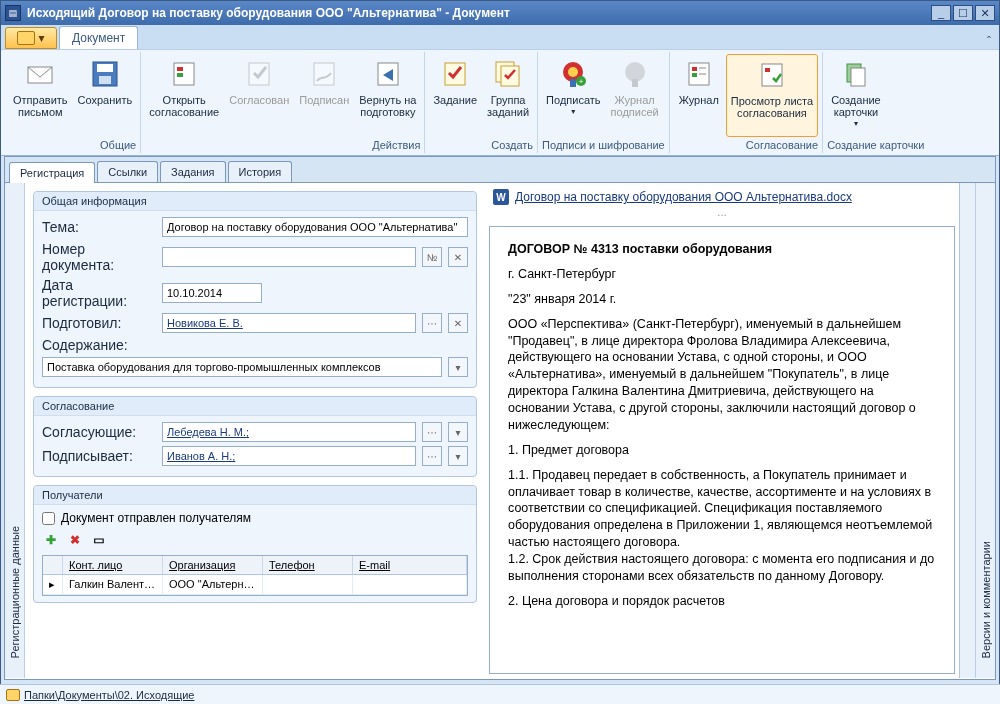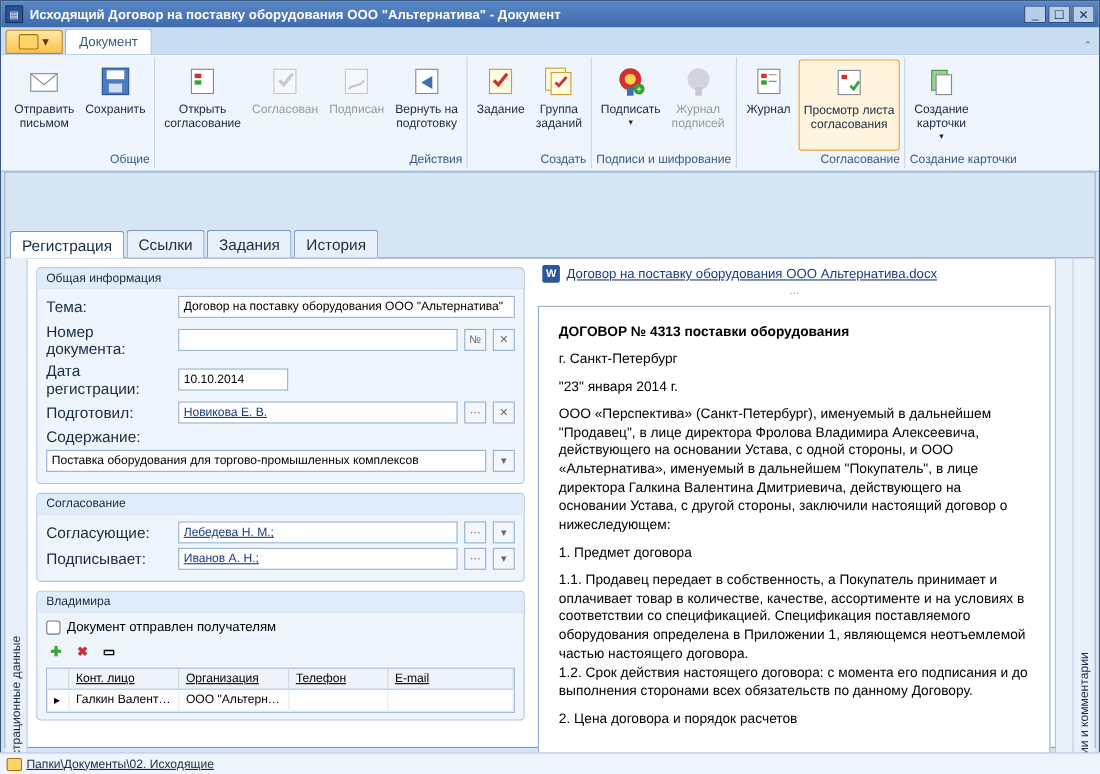--- a/index.html
+++ b/index.html
@@ -22,21 +22,21 @@
 .ribbon-group:last-child { border-right: none; }
 .ribbon-buttons { display: flex; flex: 1; gap: 2px; }
 .rbtn { display: flex; flex-direction: column; align-items: center; justify-content: flex-start; padding: 2px 4px; min-width: 50px; cursor: pointer; border-radius: 3px; color: #1a2a40; text-align: center; line-height: 12px; font-size: 11px; }
 .rbtn.disabled { color: #9a9a9a; }
 .rbtn.highlighted { border: 1px solid #f0a030; background: #fff4dd; }
 .ricon { width: 32px; height: 32px; margin: 2px 0 4px; display: flex; align-items: center; justify-content: center; }
 .group-label { text-align: right; font-size: 11px; color: #3b5a82; padding-top: 2px; }
 
 .content { position: absolute; top: 156px; left: 4px; right: 4px; bottom: 24px; background: #fff; border: 1px solid #7a97bd; }
 .tabs-row { display: flex; background: #d6e5f3; padding: 4px 4px 0; border-bottom: 1px solid #7a97bd; }
-.tab { padding: 4px 10px; border: 1px solid #7a97bd; border-bottom: none; background: #e8f0fa; margin-right: 2px; border-radius: 3px 3px 0 0; cursor: pointer; color: #1a2a40; font-size: 14px; margin-top: 48px; }
+.tab { padding: 4px 10px; border: 1px solid #7a97bd; border-bottom: none; background: #e8f0fa; margin-right: 2px; border-radius: 3px 3px 0 0; cursor: pointer; color: #1a2a40; font-size: 11px; }
 .tab.active { background: #fff; position: relative; top: 1px; }
 
 .body-cols { display: flex; height: calc(100% - 27px); }
 .side-tab { width: 20px; background: #e8f0fa; border-right: 1px solid #b8cde8; display: flex; align-items: flex-end; justify-content: center; padding-bottom: 20px; }
 .side-tab-r { border-left: 1px solid #b8cde8; border-right: none; }
 .side-tab span { writing-mode: vertical-rl; transform: rotate(180deg); color: #1a2a40; font-size: 11px; }
 
 .left-panel { width: 460px; padding: 8px; overflow: auto; }
 .right-panel { flex: 1; padding: 4px; overflow: hidden; display: flex; flex-direction: column; }
 
@@ -319,21 +319,21 @@
           <div class="form-row">
               <div class="form-label">Подписывает:</div>
               <div class="form-input link">Иванов А. Н.;</div>
               <div class="mini">⋯</div>
               <div class="mini">▾</div>
             </div>
         </div>
       </div>
 
       <div class="fieldset">
-        <div class="fieldset-title">Владимира</div>
+        <div class="fieldset-title">Получатели</div>
         <div class="fieldset-body">
           <div class="form-row">
               <input type="checkbox" style="">
               <span>Документ отправлен получателям</span>
             </div>
           <div class="recipients-tools">
             <div class="tool" style="color:#38a038">✚</div>
             <div class="tool" style="color:#d03030">✖</div>
             <div class="tool">▭</div>
           </div>

